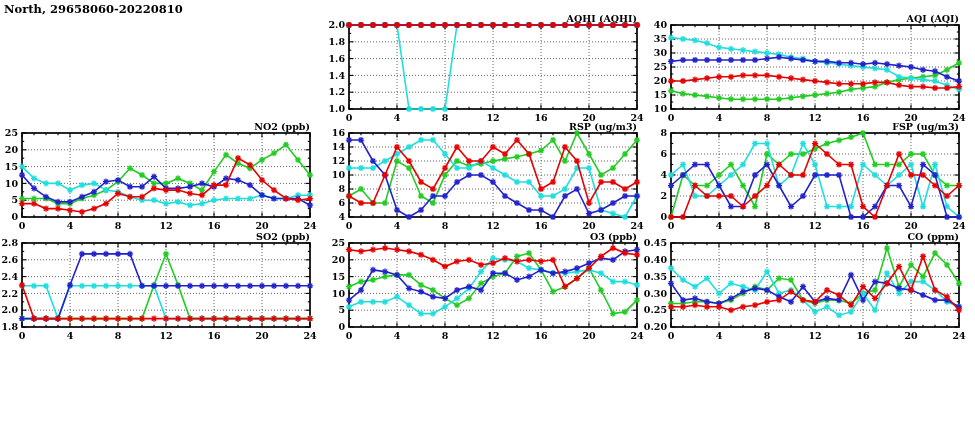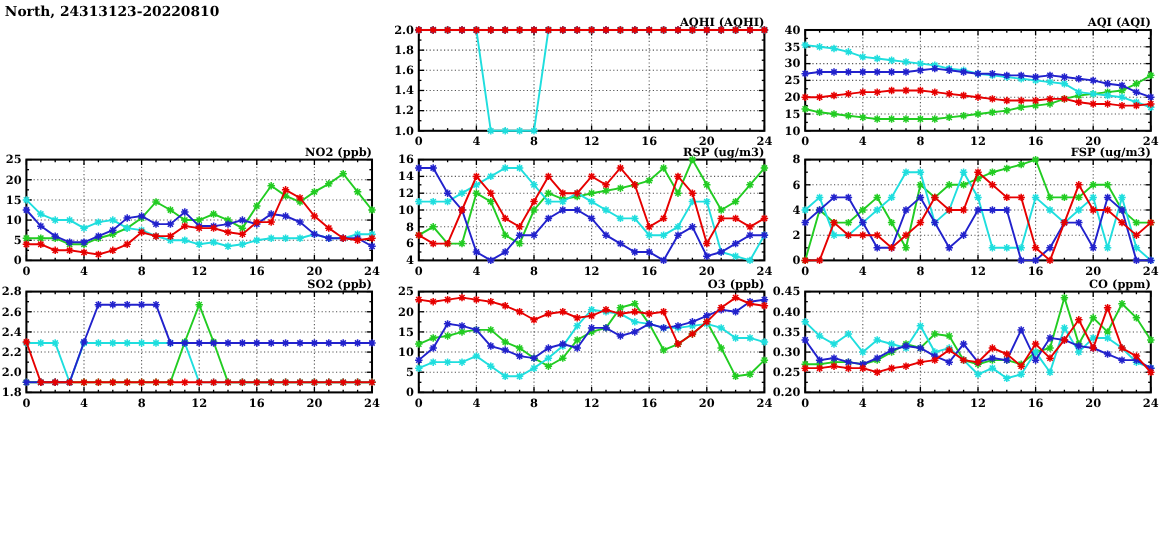--- a/index.html
+++ b/index.html
@@ -7,21 +7,21 @@
           font-family:"DejaVu Serif",serif;}
   #main-title{position:absolute;left:4px;top:2px;font-size:11.5px;font-weight:bold;color:#000;
           letter-spacing:0px;white-space:pre;}
   #charts-canvas{position:absolute;left:0;top:0;}
   svg text{font-family:"DejaVu Serif",serif;font-weight:bold;fill:#000;}
 </style>
 </head>
 <body>
 
 <div id="screen">
-  <div id="main-title">North, 24313123-20220810</div>
+  <div id="main-title">North, 29658060-20220810</div>
   <svg id="charts-canvas" width="975" height="447" viewBox="0 0 975 447" xmlns="http://www.w3.org/2000/svg">
       <g>
         <line x1="397" y1="25" x2="397" y2="109" stroke="#555555" stroke-width="0.9" stroke-dasharray="1 2"></line>
         <line x1="445" y1="25" x2="445" y2="109" stroke="#555555" stroke-width="0.9" stroke-dasharray="1 2"></line>
         <line x1="493" y1="25" x2="493" y2="109" stroke="#555555" stroke-width="0.9" stroke-dasharray="1 2"></line>
         <line x1="541" y1="25" x2="541" y2="109" stroke="#555555" stroke-width="0.9" stroke-dasharray="1 2"></line>
         <line x1="589" y1="25" x2="589" y2="109" stroke="#555555" stroke-width="0.9" stroke-dasharray="1 2"></line>
         <line x1="349" y1="92.2" x2="637" y2="92.2" stroke="#555555" stroke-width="0.9" stroke-dasharray="1 2"></line>
         <line x1="349" y1="75.4" x2="637" y2="75.4" stroke="#555555" stroke-width="0.9" stroke-dasharray="1 2"></line>
         <line x1="349" y1="58.599999999999994" x2="637" y2="58.599999999999994" stroke="#555555" stroke-width="0.9" stroke-dasharray="1 2"></line>

